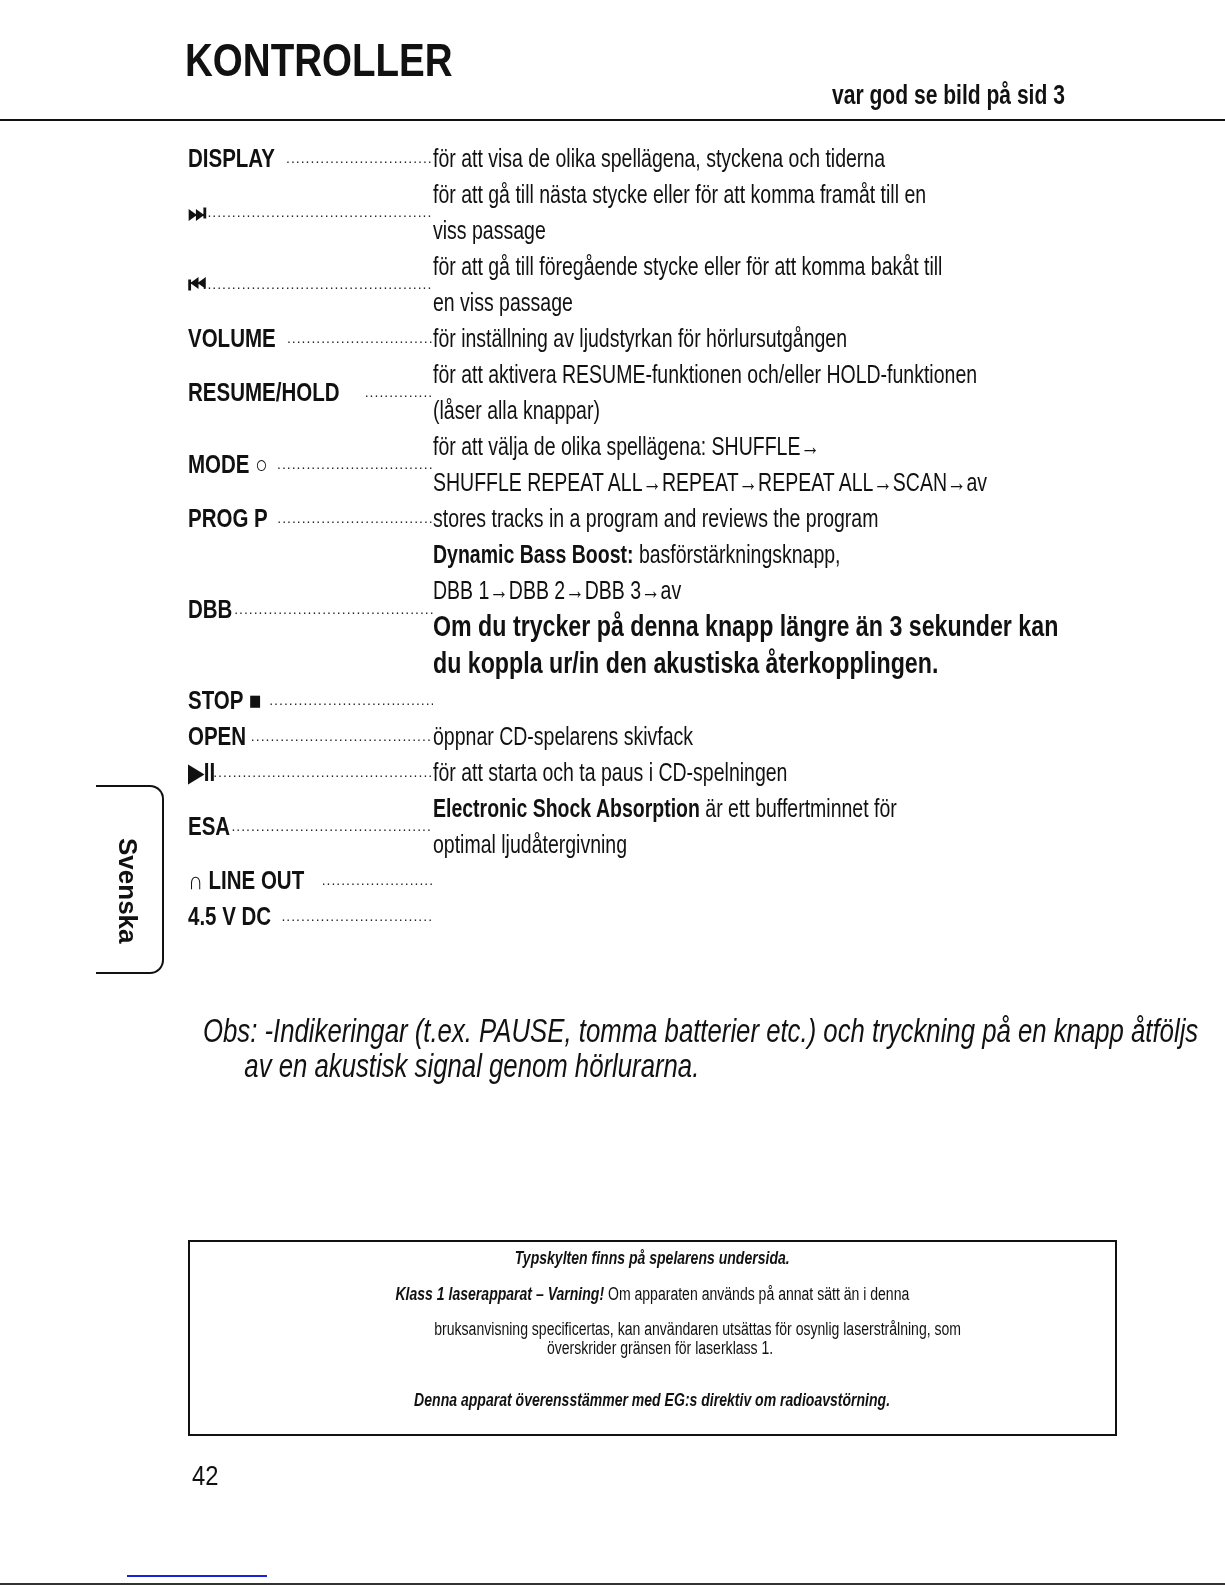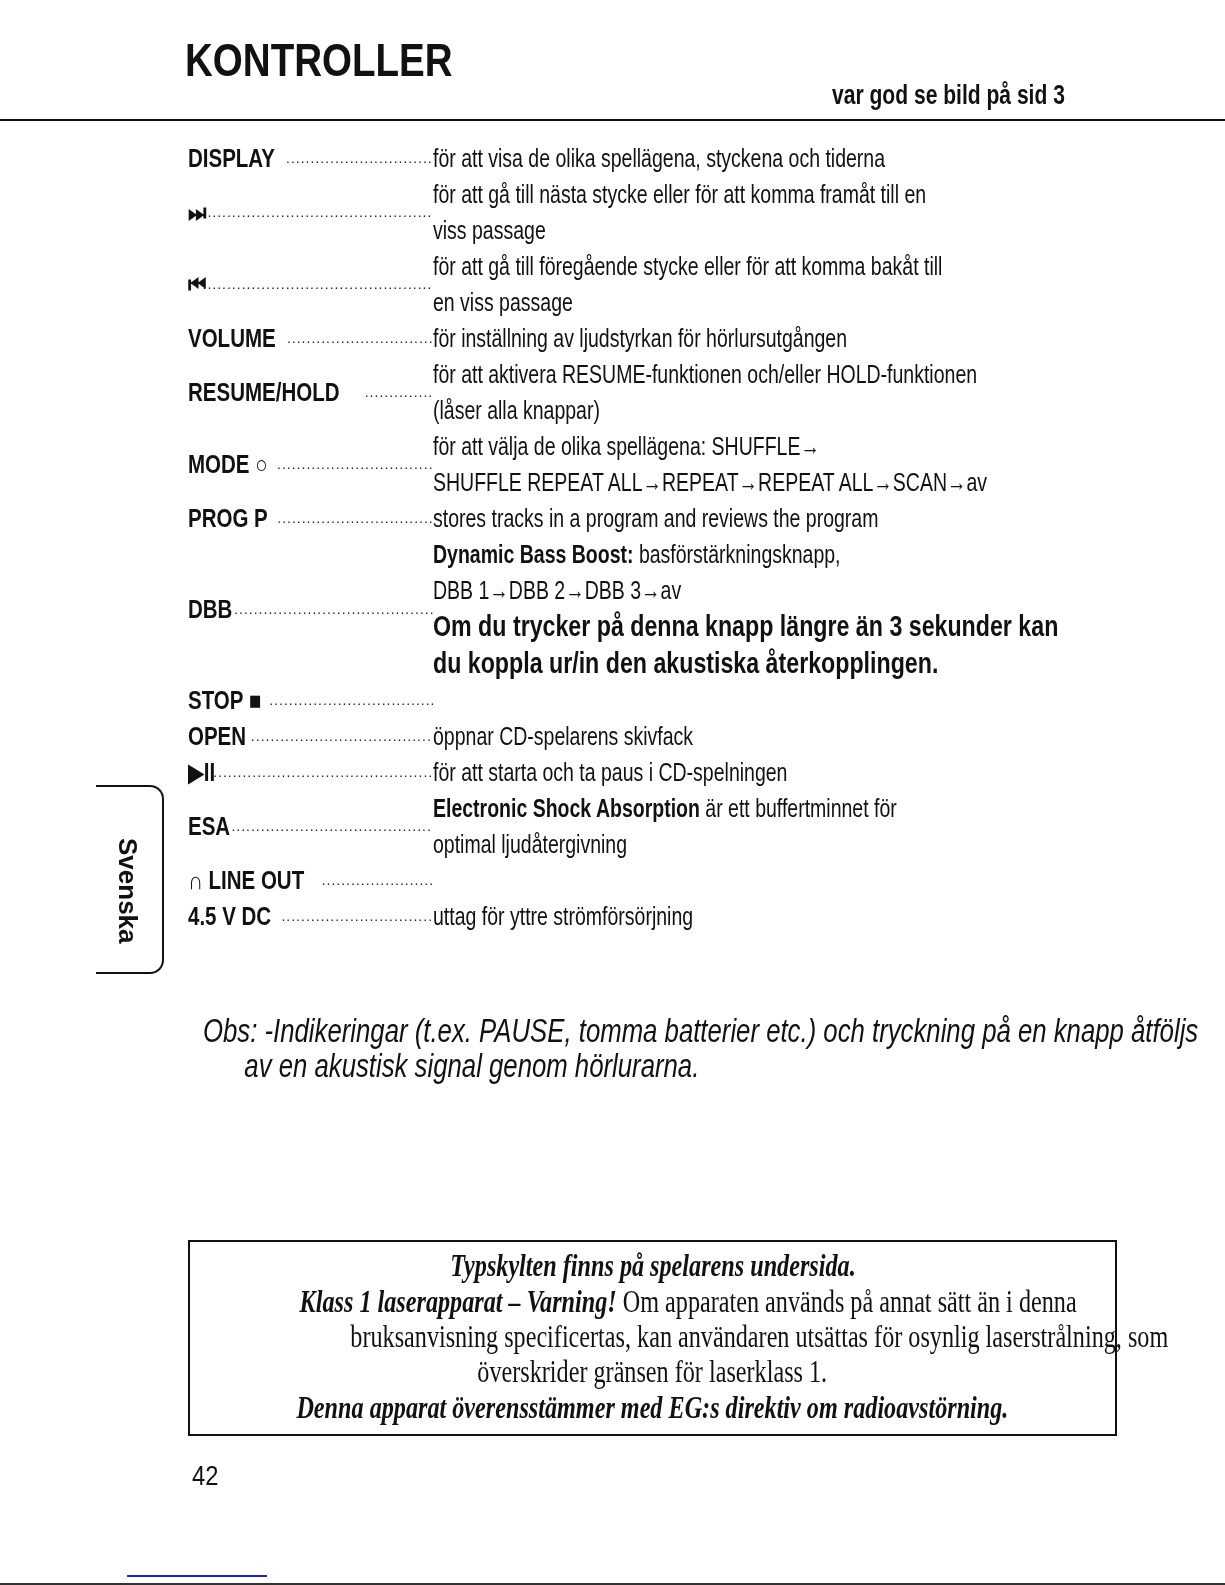--- a/index.html
+++ b/index.html
@@ -23,21 +23,21 @@
   .b { font-weight:bold; }
   .tab { position:absolute; left:96px; top:785px; width:66px; height:185px;
          border:2px solid #111; border-left:none; border-radius:0 14px 14px 0; }
   .tab-txt { position:absolute; left:112px; top:838px; font-size:26px; font-weight:bold;
              writing-mode:vertical-rl; font-family:"Liberation Sans", sans-serif; }
   .note { position:absolute; left:203px; top:1013px; font-size:33px; line-height:35px; font-style:italic; }
   .note .ln { display:block; white-space:nowrap; transform:scaleX(0.78); transform-origin:left center; }
   .note .ln2 { padding-left:53px; }
   .box { position:absolute; left:188px; top:1240px; width:925px; height:192px;
          border:2px solid #111; }
-  .box .ln { position:absolute; left:0; width:100%; text-align:center; font-size:31px; white-space:nowrap;font-family:Liberation Serif, serif; }
+  .box .ln { position:absolute; left:0; width:100%; text-align:center; font-size:18px; white-space:nowrap; }
   .box .inner { display:inline-block; transform:scaleX(0.78); }
   .box .bi { font-weight:bold; font-style:italic; }
   .pagenum { position:absolute; left:192px; top:1460px; font-size:28px; transform:scaleX(0.85); transform-origin:left top; }
   .blue-link { position:absolute; left:127px; top:1575px; width:140px; height:2px; background:#1a22d8; }
   .bottom-rule { position:absolute; left:0; top:1583px; width:1225px; height:2px; background:#333; }
 </style>
 </head>
 <body>
 
 <div class="title">KONTROLLER</div>
@@ -176,37 +176,34 @@
         <span class="k">∩ LINE OUT</span>
         <span class="dots">............................................................</span>
       </div>
   </div>
 
   <div class="row">
     <div class="lbl">
         <span class="k">4.5 V DC</span>
         <span class="dots">............................................................</span>
       </div>
-    <div class="desc">
-        <span class="ln">uttag för yttre strömförsörjning</span>
-      </div>
   </div>
 </div>
 
 <div class="tab"></div>
 <div class="tab-txt">Svenska</div>
 
 <div class="note">
   <span class="ln">Obs: -Indikeringar (t.ex. PAUSE, tomma batterier etc.) och tryckning på en knapp åtföljs</span>
   <span class="ln ln2">av en akustisk signal genom hörlurarna.</span>
 </div>
 
 <div class="box">
   <div class="ln" style="top:6px;"><span class="inner bi">Typskylten finns på spelarens undersida.</span></div>
   <div class="ln" style="top:42px;"><span class="inner"><span class="bi">Klass 1 laserapparat – Varning!</span><span> Om apparaten används på annat sätt än i denna</span></span></div>
   <div class="ln" style="top:77px;margin-left:45px;"><span class="inner">bruksanvisning specificertas, kan användaren utsättas för osynlig laserstrålning, som</span></div>
-  <div class="ln" style="top:112px;"><span class="inner">överskrider gränsen för laserklass 1.</span></div>
+  <div class="ln" style="top:96px;margin-left:8px;"><span class="inner">överskrider gränsen för laserklass 1.</span></div>
   <div class="ln" style="top:148px;text-align:center;"><span class="inner bi">Denna apparat överensstämmer med EG:s direktiv om radioavstörning.</span></div>
 </div>
 
 <div class="pagenum">42</div>
 <div class="blue-link"></div>
 <div class="bottom-rule"></div>
 
 </body></html>

